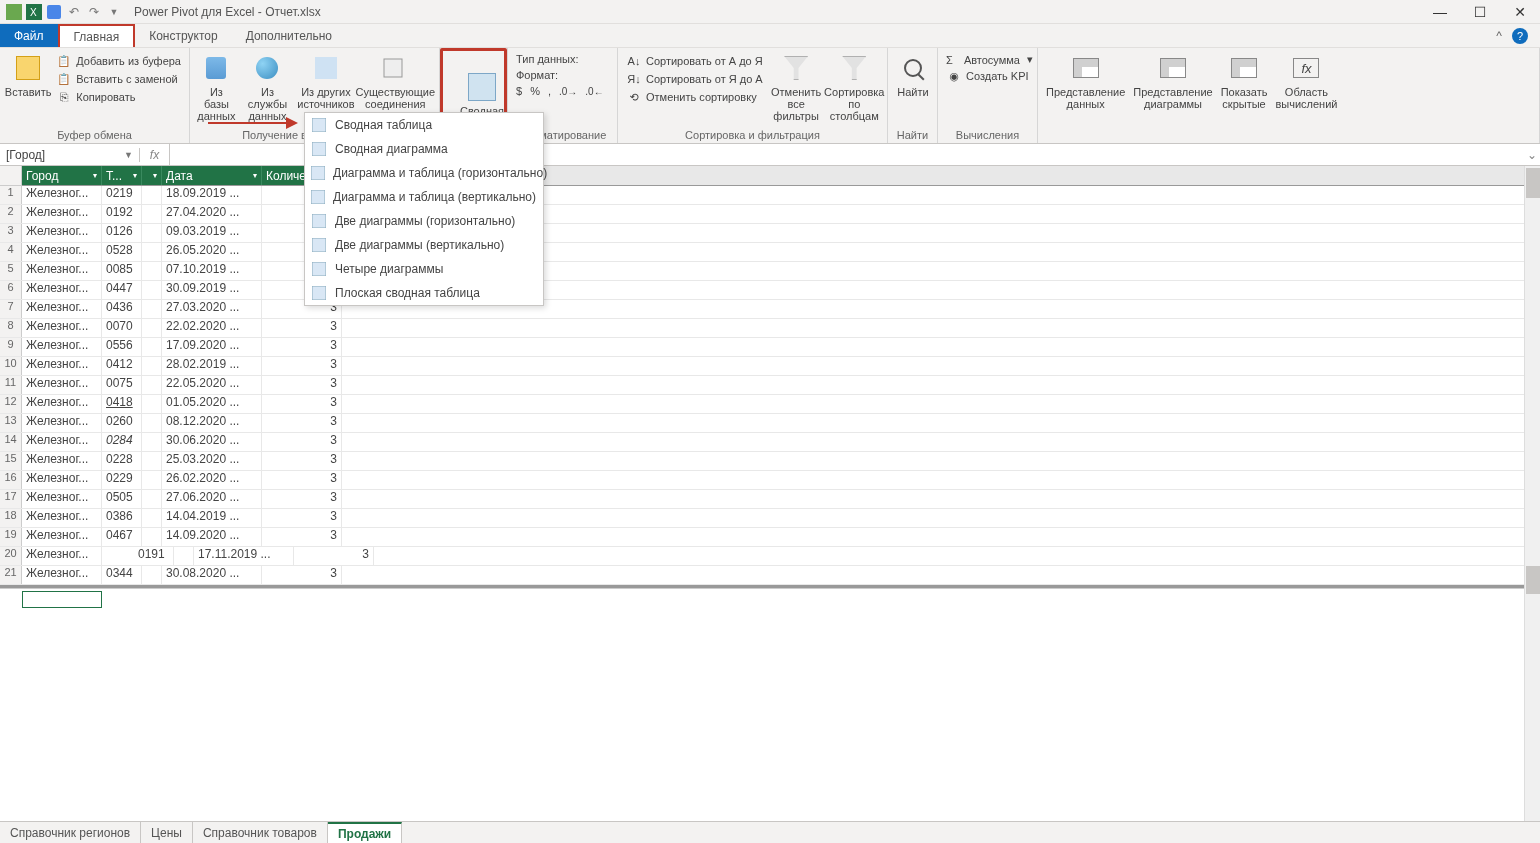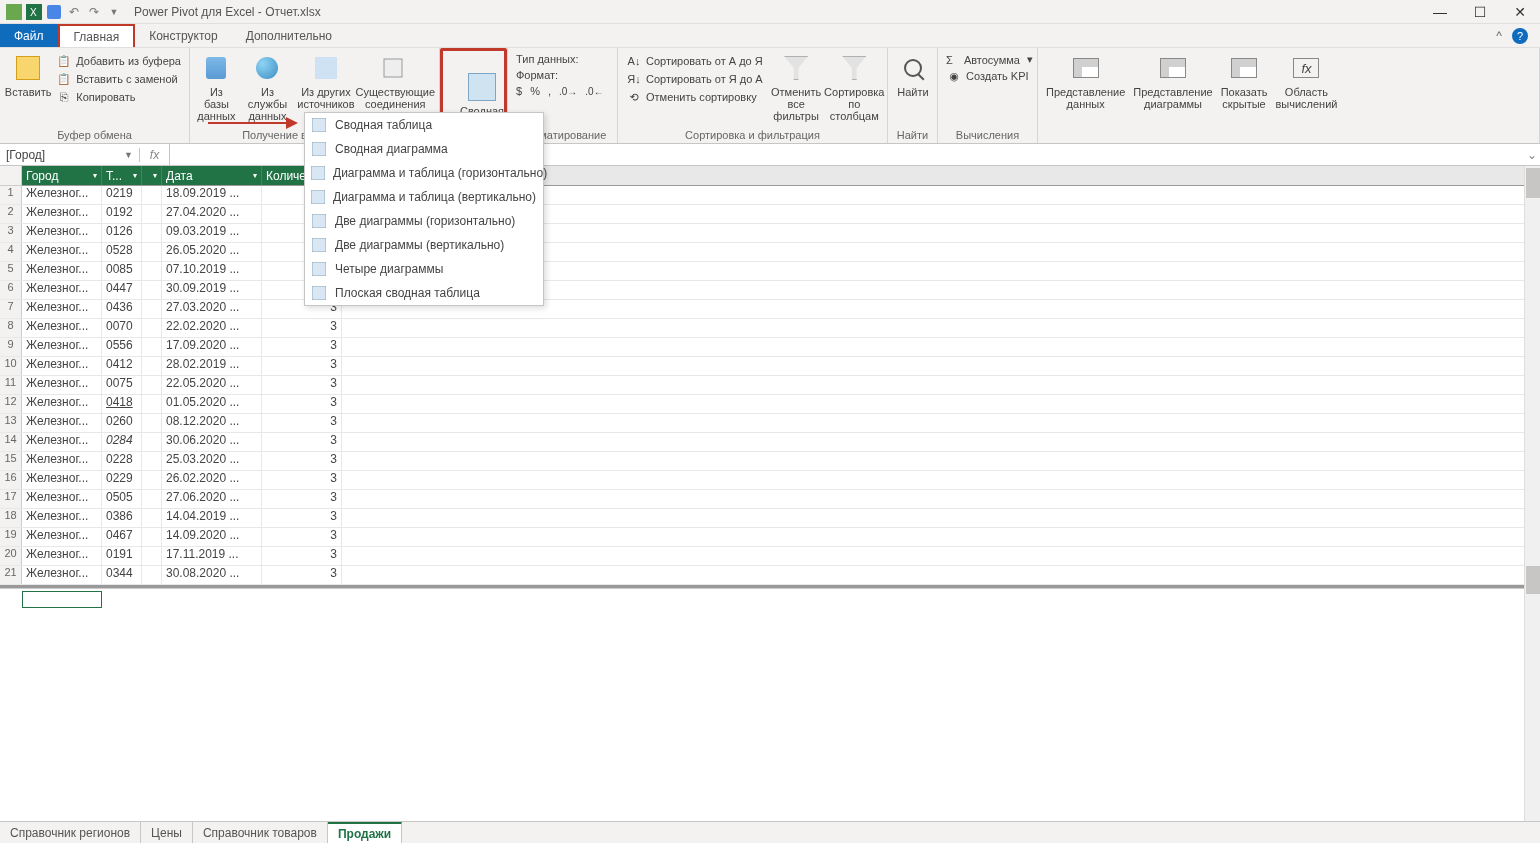--- a/index.html
+++ b/index.html
@@ -590,21 +590,21 @@
         <div class="cell" style="width: 80px;">Железног...</div>
         <div class="cell" style="width: 40px;">0467</div>
         <div class="cell" style="width: 20px;"></div>
         <div class="cell" style="width: 100px;">14.09.2020 ...</div>
         <div class="cell" style="width: 80px; text-align: right;">3</div>
         <div class="cell" style="flex: 1 1 0%;"></div>
       </div>
       <div class="datarow">
         <div class="rn">20</div>
         <div class="cell" style="width: 80px;">Железног...</div>
-        <div class="cell" style="width: 40px;">0191</div>
+        <div class="cell" style="width: 40px; margin-left: 32px;">0191</div>
         <div class="cell" style="width: 20px;"></div>
         <div class="cell" style="width: 100px;">17.11.2019 ...</div>
         <div class="cell" style="width: 80px; text-align: right;">3</div>
         <div class="cell" style="flex: 1 1 0%;"></div>
       </div>
       <div class="datarow">
         <div class="rn">21</div>
         <div class="cell" style="width: 80px;">Железног...</div>
         <div class="cell" style="width: 40px;">0344</div>
         <div class="cell" style="width: 20px;"></div>

